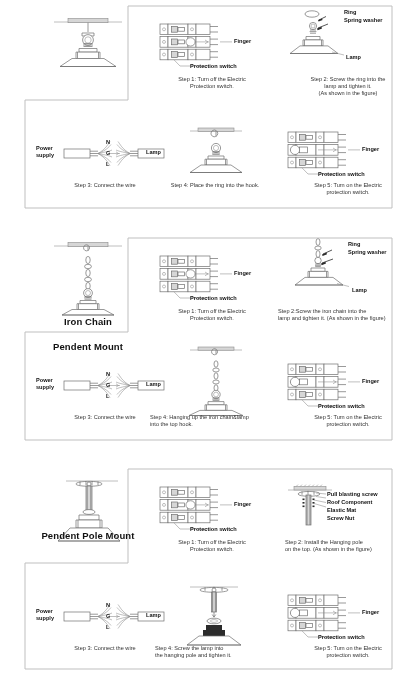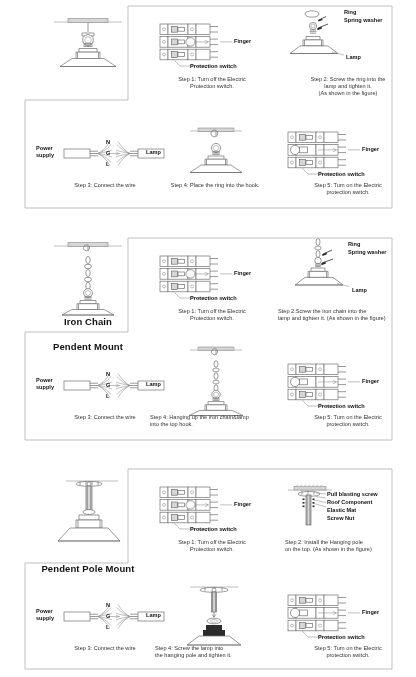--- a/index.html
+++ b/index.html
@@ -436,21 +436,21 @@
       <rect class="ln fillg" x="40" y="15" width="6" height="24"></rect>
       <path class="ln" d="M41.2,15 v24 M44.8,15 v24"></path>
       <ellipse class="ln fillw" cx="43" cy="41" rx="6" ry="2.4"></ellipse>
       <path class="ln fillw" d="M33,44 h20 v5 h-20 z"></path>
       <path class="ln fillw" d="M30,49 h26 v8 h-26 z"></path>
       <path class="ln" d="M32,49 v8 M54,49 v8"></path>
       <path class="ln fillw" d="M12,70 L24,57 L62,57 L74,70 Z"></path>
       <line class="ln" x1="12" y1="70" x2="74" y2="70"></line>
     </svg>
   </div>
-  <div class="title" style="left:18px;top:100px;width:140px;text-align:center;">Pendent Pole Mount</div>
+  <div class="title" style="left:18px;top:67px;width:140px;text-align:center;">Pendent Pole Mount</div>
 
   <div class="fig" style="left:160px;top:24px;">
     <svg width="72" height="36" viewBox="0 0 72 36">
       <g>
         <rect class="ln fillw" x="0" y="0" width="8" height="10.6"></rect>
           <circle class="thin" cx="4" cy="5.3" r="1.5"></circle>
         <rect class="ln fillw" x="8" y="0" width="20" height="10.6"></rect>
         <rect class="ln fillg" x="11.5" y="2.4" width="6" height="5.8"></rect>
         <rect class="ln fillw" x="18" y="3.4" width="6.5" height="3.8"></rect>
         <rect class="ln fillw" x="28" y="0" width="8" height="10.6"></rect>

